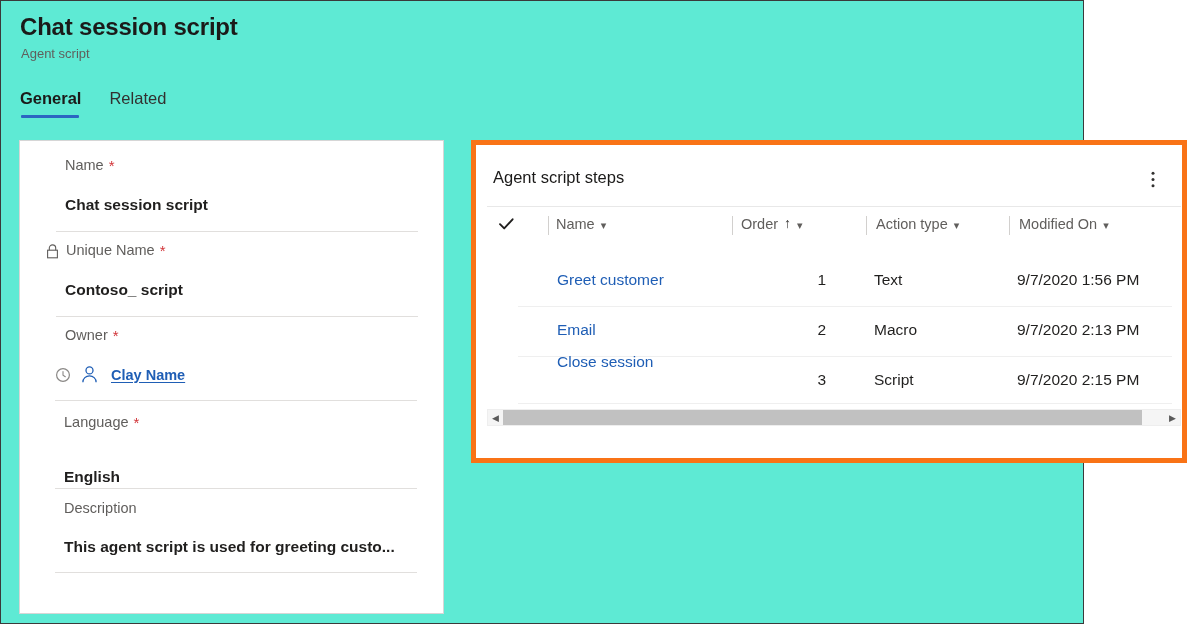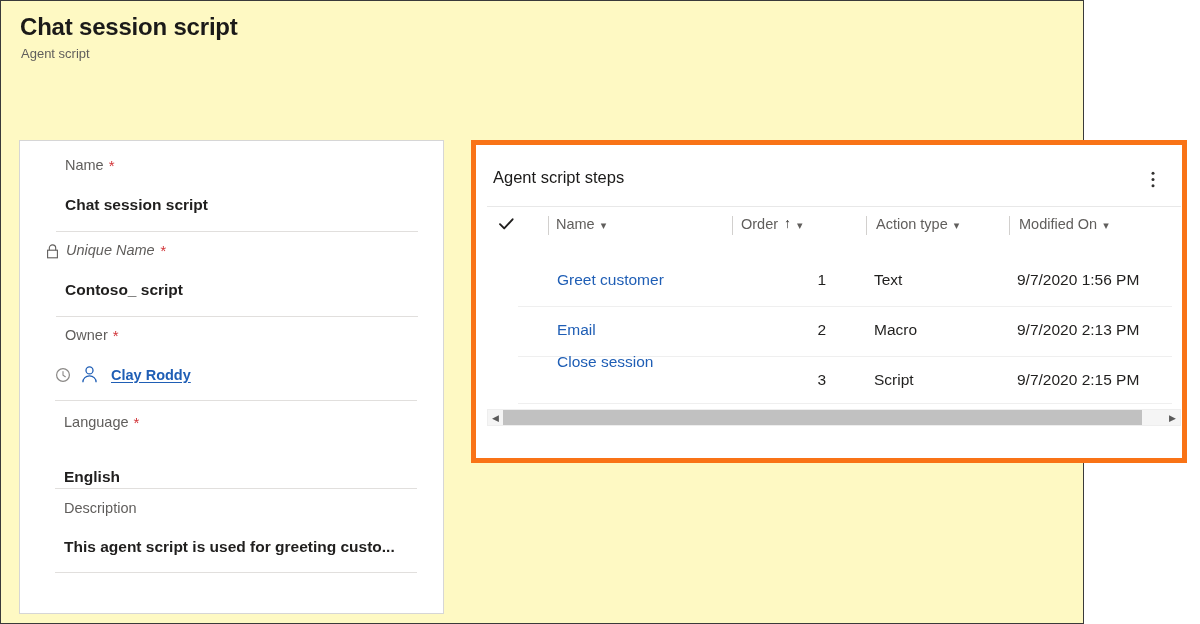--- a/index.html
+++ b/index.html
@@ -15,21 +15,21 @@
     font-family: "Liberation Sans", sans-serif;
     color: #201f1e;
     overflow: hidden;
   }
   .page-frame {
     position: absolute;
     left: 0; top: 0;
     width: 1084px;
     height: 624px;
     border: 1px solid #3a3a3a;
-    background: #fef9c3;
+    background: #5eead4;
   }
 
   
   .page-title {
     position: absolute;
     left: 19px;
     top: 12px;
     font-size: 24px;
     font-weight: 600;
     letter-spacing: -0.2px;
@@ -299,34 +299,38 @@
   }
 </style>
 </head>
 <body>
 
 <div class="page-frame">
 
   <div class="page-title">Chat session script</div>
   <div class="page-subtitle">Agent script</div>
 
+  <div class="tabs">
+    <div class="tab active">General</div>
+    <div class="tab">Related</div>
+  </div>
 
   <div class="form-panel">
 
     <div class="field">
       <div class="field-label" style="top:16px;">
         <span>Name</span>
           <span class="req">*</span>
       </div>
       <div class="field-value" style="top:55px;">Chat session script</div>
     </div>
     <div class="field-sep" style="top:90px;"></div>
 
     <div class="field">
-      <div class="field-label" style="top:101px; left:26px;font-style:italic;">
+      <div class="field-label" style="top:101px; left:26px;">
         <span class="lock-icon">
           <svg width="13" height="15" viewBox="0 0 13 15" fill="none" xmlns="http://www.w3.org/2000/svg">
             <path d="M3.3 6.2V4.1a3.2 3.2 0 0 1 6.4 0v2.1" stroke="#605e5c" stroke-width="1.1" fill="none"></path>
             <rect x="1.6" y="6.2" width="9.8" height="7.6" stroke="#605e5c" stroke-width="1.1" fill="none"></rect>
           </svg>
         </span>
         <span>Unique Name</span>
           <span class="req">*</span>
       </div>
       <div class="field-value" style="top:140px;">Contoso_ script</div>
@@ -347,21 +351,21 @@
         <circle cx="8" cy="8" r="6.4" stroke="#8a8886" stroke-width="1.2" fill="none"></circle>
         <path d="M8 4.6v3.6l2.3 1.5" stroke="#8a8886" stroke-width="1.1" fill="none" stroke-linecap="round"></path>
       </svg>
     </span>
     <span class="person-icon">
       <svg width="19" height="19" viewBox="0 0 19 19" fill="none" xmlns="http://www.w3.org/2000/svg">
         <circle cx="9.5" cy="5.4" r="3.5" stroke="#1f5eb5" stroke-width="1.3" fill="none"></circle>
         <path d="M2.9 17.2c0-3.8 3-6.3 6.6-6.3s6.6 2.5 6.6 6.3" stroke="#1f5eb5" stroke-width="1.3" fill="none"></path>
       </svg>
     </span>
-    <span class="owner-link">Clay Roddy</span>
+    <span class="owner-link">Clay Name</span>
   </div>
 
   <div style="position:absolute; left:18px; top:139px; width:425px; height:474px; pointer-events:none;">
     <div class="field-sep" style="top:260px;"></div>
 
     <div class="field">
       <div class="field-label" style="top:274px;justify-content:flex-end;">
         <span>Language</span>
           <span class="req">*</span>
       </div>

